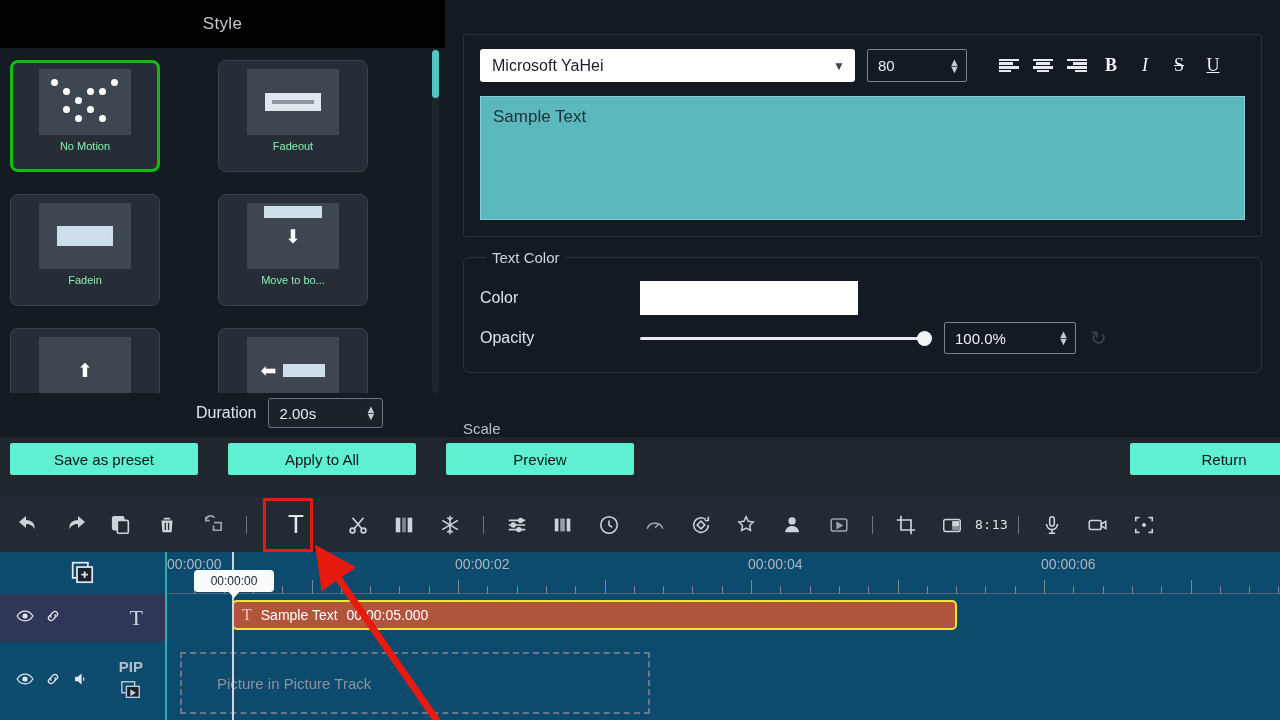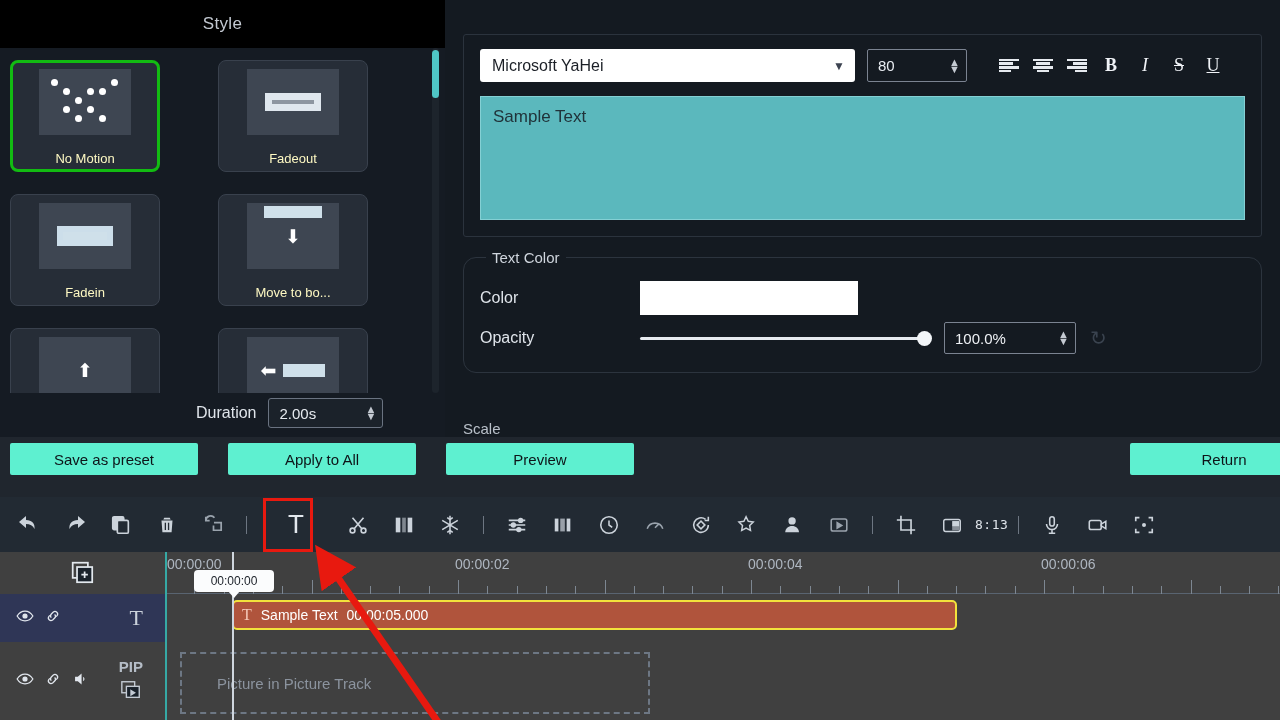--- a/index.html
+++ b/index.html
@@ -33,21 +33,21 @@
     background: #262d37; border: 1px solid #39414d;
     display: flex; flex-direction: column; align-items: center;
     justify-content: flex-start; cursor: pointer; overflow: hidden;
   }
   .anim-card.selected { border: 3px solid #12bb12; background: #262d37; }
   .anim-thumb {
     width: 92px; height: 66px; margin-top: 8px; background: #3e4652;
     position: relative; display: flex; align-items: center; justify-content: center;
   }
   .anim-card.selected .anim-thumb { margin-top: 6px; }
-  .anim-label { font-size: 13px; color: #fef9c3; margin-top: 16px; }
+  .anim-label { font-size: 11px; color: #86efac; margin-top: 5px; }
 
   
   .x-dots { width: 100%; height: 100%; position: relative; }
   .x-dots i { position: absolute; width: 7px; height: 7px; border-radius: 50%; background: #fff; }
   .bar-light { width: 56px; height: 20px; background: #cfe0ea; border: 6px solid rgba(200,220,235,.45); }
   .bar-dim { width: 56px; height: 18px; background: #8d96a1; border: 7px solid #dfe7ee; }
   .top-bar-thumb { position: absolute; top: 3px; left: 50%; transform: translateX(-50%); width: 58px; height: 12px; background: #cfe0ea; }
   .arrow-dn { font-size: 19px; color: #ffffff; line-height: 1; }
   .arrow-up { font-size: 19px; color: #ffffff; line-height: 1; }
   .row-left { display: flex; align-items: center; gap: 7px; }
@@ -86,21 +86,21 @@
   .align-ic { width: 20px; height: 14px; display: flex; flex-direction: column; justify-content: space-between; }
   .align-ic span { height: 2.4px; background: #e6eaef; display: block; }
   .fmt-glyph { font-size: 18px; color: #f0f3f7; font-family: "Liberation Serif", serif; }
 
   .text-area {
     margin-top: 14px; width: 100%; height: 124px; background: #5bb8bd;
     border: 1px solid #84d0d4; padding: 10px 12px; font-size: 17px; color: #20333a;
     cursor: text;
   }
   .group {
-    position: relative; margin-top: 20px; border: 1px solid #2c343e; border-radius: 13px;
+    position: relative; margin-top: 20px; border: 1px solid #2c343e; border-radius: 7px;
     padding: 20px 16px 14px 16px;
   }
   .group-title {
     position: absolute; top: -9px; left: 22px; background: #141a21;
     padding: 0 6px; font-size: 15px; color: #cfd5dd;
   }
   .field-row { display: flex; align-items: center; height: 40px; }
   .field-label { width: 160px; font-size: 16px; color: #dfe4ea; }
   .color-swatch { width: 218px; height: 34px; background: #ffffff; cursor: pointer; }
   .slider-wrap { position: relative; width: 290px; height: 20px; display: flex; align-items: center; cursor: pointer; }
@@ -128,21 +128,21 @@
 
   
   .toolbar { position: absolute; left: 0; top: 497px; width: 1280px; height: 55px; background: #222a33; display: flex; align-items: center; }
   .tb-item { width: 34px; height: 34px; margin: 0 6px; display: flex; align-items: center; justify-content: center; cursor: pointer; color: #ccd3db; }
   .tb-item:first-child { margin-left: 12px; }
   .tb-sep { width: 1px; height: 18px; background: #6d7682; margin: 0 10px; }
   .tb-ratio { font-size: 13px; letter-spacing: .5px; color: #dfe4ea; font-family: "DejaVu Sans Mono", monospace; cursor: pointer; }
   .tool-highlight { position: absolute; left: 263px; top: 498px; width: 50px; height: 54px; border: 3px solid #e8190f; pointer-events: none; }
 
   
-  .timeline { position: absolute; left: 0; top: 552px; width: 1280px; height: 168px; background: #404040; }
+  .timeline { position: absolute; left: 0; top: 552px; width: 1280px; height: 168px; background: #0c4a6e; }
   .tl-head { position: absolute; left: 0; top: 0; width: 165px; height: 42px; display: flex; align-items: center; justify-content: center; }
   .ruler { position: absolute; left: 165px; top: 0; width: 1115px; height: 42px; }
   .tick-label { position: absolute; top: 4px; font-size: 14px; color: #aeb6c0; }
   .tick { position: absolute; bottom: 0; width: 1px; background: #7d8792; }
   .tick.major { height: 14px; }
   .tick.minor { height: 8px; }
   .ruler-baseline { position: absolute; left: 0; bottom: 0; width: 100%; height: 1px; background: #596471; }
 
   .track { position: absolute; left: 0; width: 1280px; }
   .track-text { top: 42px; height: 48px; }

